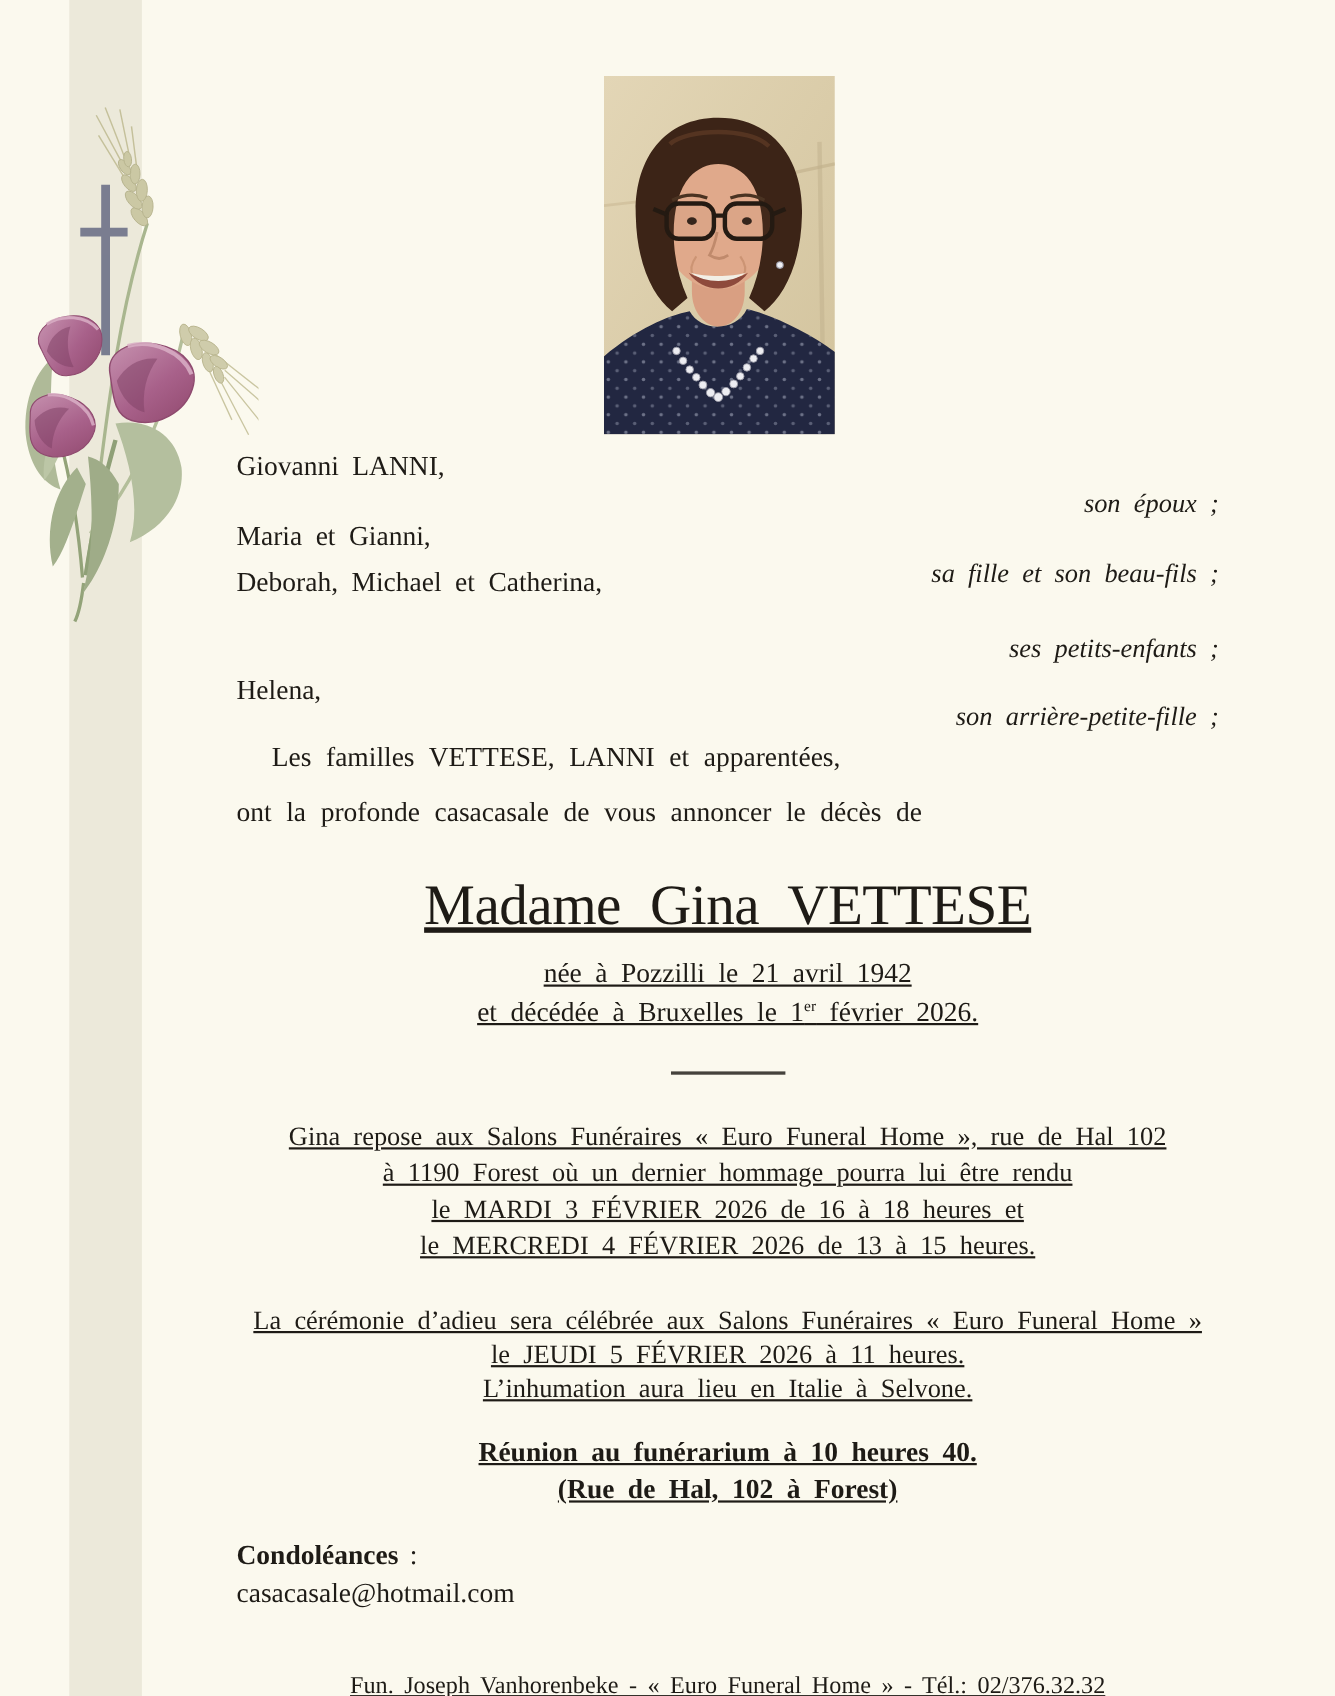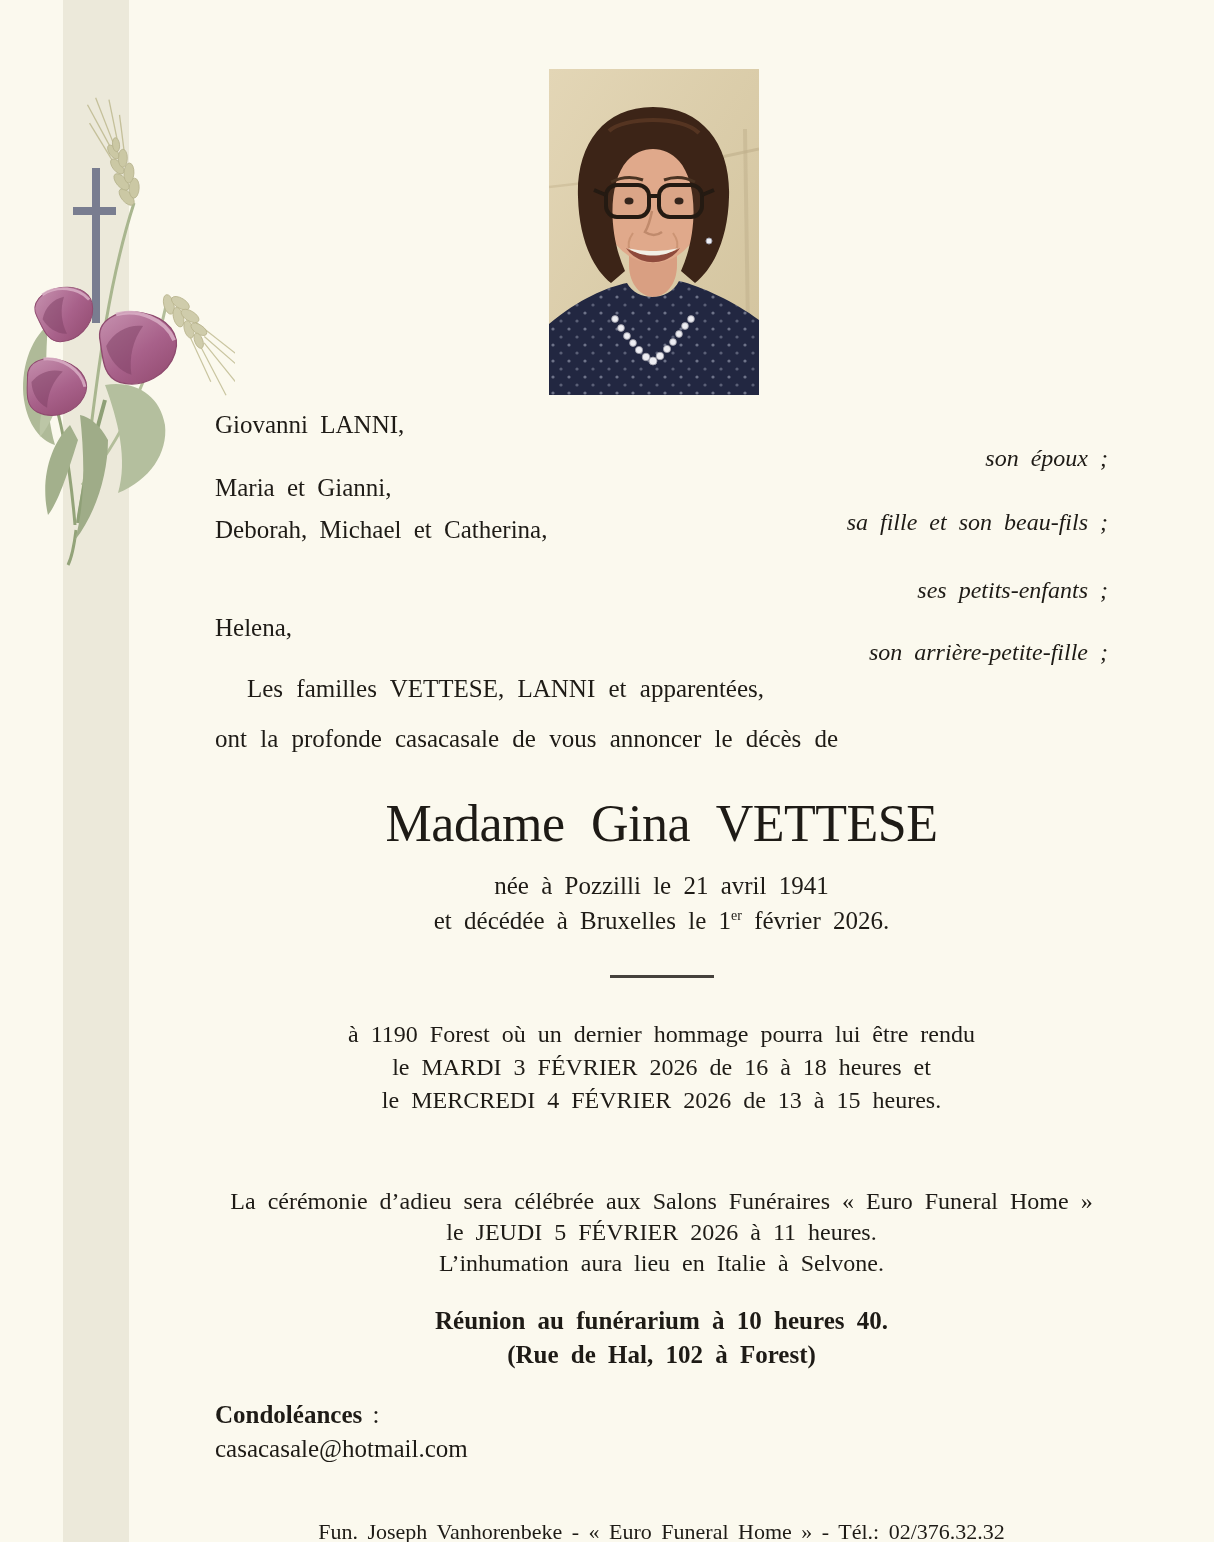--- a/index.html
+++ b/index.html
@@ -22,20 +22,21 @@
   }
   .row{position:absolute;white-space:nowrap;}
   .name{left:215px;font-size:25px;word-spacing:6px;text-align:right;}
   .relation{
     left:215px;right:106px;text-align:right;
     font-style:italic;font-size:24px;word-spacing:6px;
   }
   .centercol{
     position:absolute;left:215px;right:106px;text-align:center;
     word-spacing:6px;
+    text-decoration:underline;
   }
   .families{left:215px;font-size:25px;word-spacing:7px;margin-left:32px;}
   .announce{left:215px;font-size:25px;word-spacing:7px;}
   .title{
     top:794px;font-size:52px;word-spacing:14px;letter-spacing:-0.5px;
     white-space:nowrap;
   }
   .birth{top:872px;font-size:25px;}
   .death{top:907px;font-size:25px;}
   .death sup{font-size:14px;}
@@ -226,26 +227,27 @@
 <div class="row name" style="top:516px">Deborah, Michael  et  Catherina,</div>
 <div class="row relation" style="top:577px">ses  petits-enfants ;</div>
 
 <div class="row name" style="top:614px">Helena,</div>
 <div class="row relation" style="top:639px">son  arrière-petite-fille ;</div>
 
 <div class="row families" style="top:675px">Les  familles  VETTESE, LANNI  et  apparentées,</div>
 <div class="row announce" style="top:725px">ont  la  profonde  casacasale  de  vous  annoncer  le  décès  de</div>
 
 <div class="centercol title">Madame  Gina  VETTESE</div>
-<div class="centercol birth">née  à  Pozzilli  le  21  avril  1941</div>
+<div class="centercol birth">née  à  Pozzilli  le  21  avril  1942</div>
 <div class="centercol death"><span>et  décédée  à  Bruxelles  le  1</span><sup>er</sup><span>  février  2026.</span></div>
 
 <div class="centercol divider-wrap"><span class="divider"></span></div>
 
 <div class="centercol para visitation">
+  <div>Gina  repose  aux  Salons  Funéraires  « Euro  Funeral  Home », rue  de  Hal  102</div>
   <div>à  1190  Forest  où  un  dernier  hommage  pourra  lui  être  rendu</div>
   <div>le  MARDI  3  FÉVRIER  2026  de  16  à  18 heures  et</div>
   <div>le  MERCREDI  4  FÉVRIER  2026  de  13  à  15 heures.</div>
 </div>
 
 <div class="centercol para ceremony">
   <div>La  cérémonie  d’adieu  sera  célébrée  aux  Salons  Funéraires  « Euro  Funeral  Home »</div>
   <div>le  JEUDI  5  FÉVRIER  2026   à  11 heures.</div>
   <div>L’inhumation  aura  lieu  en  Italie  à  Selvone.</div>
 </div>

